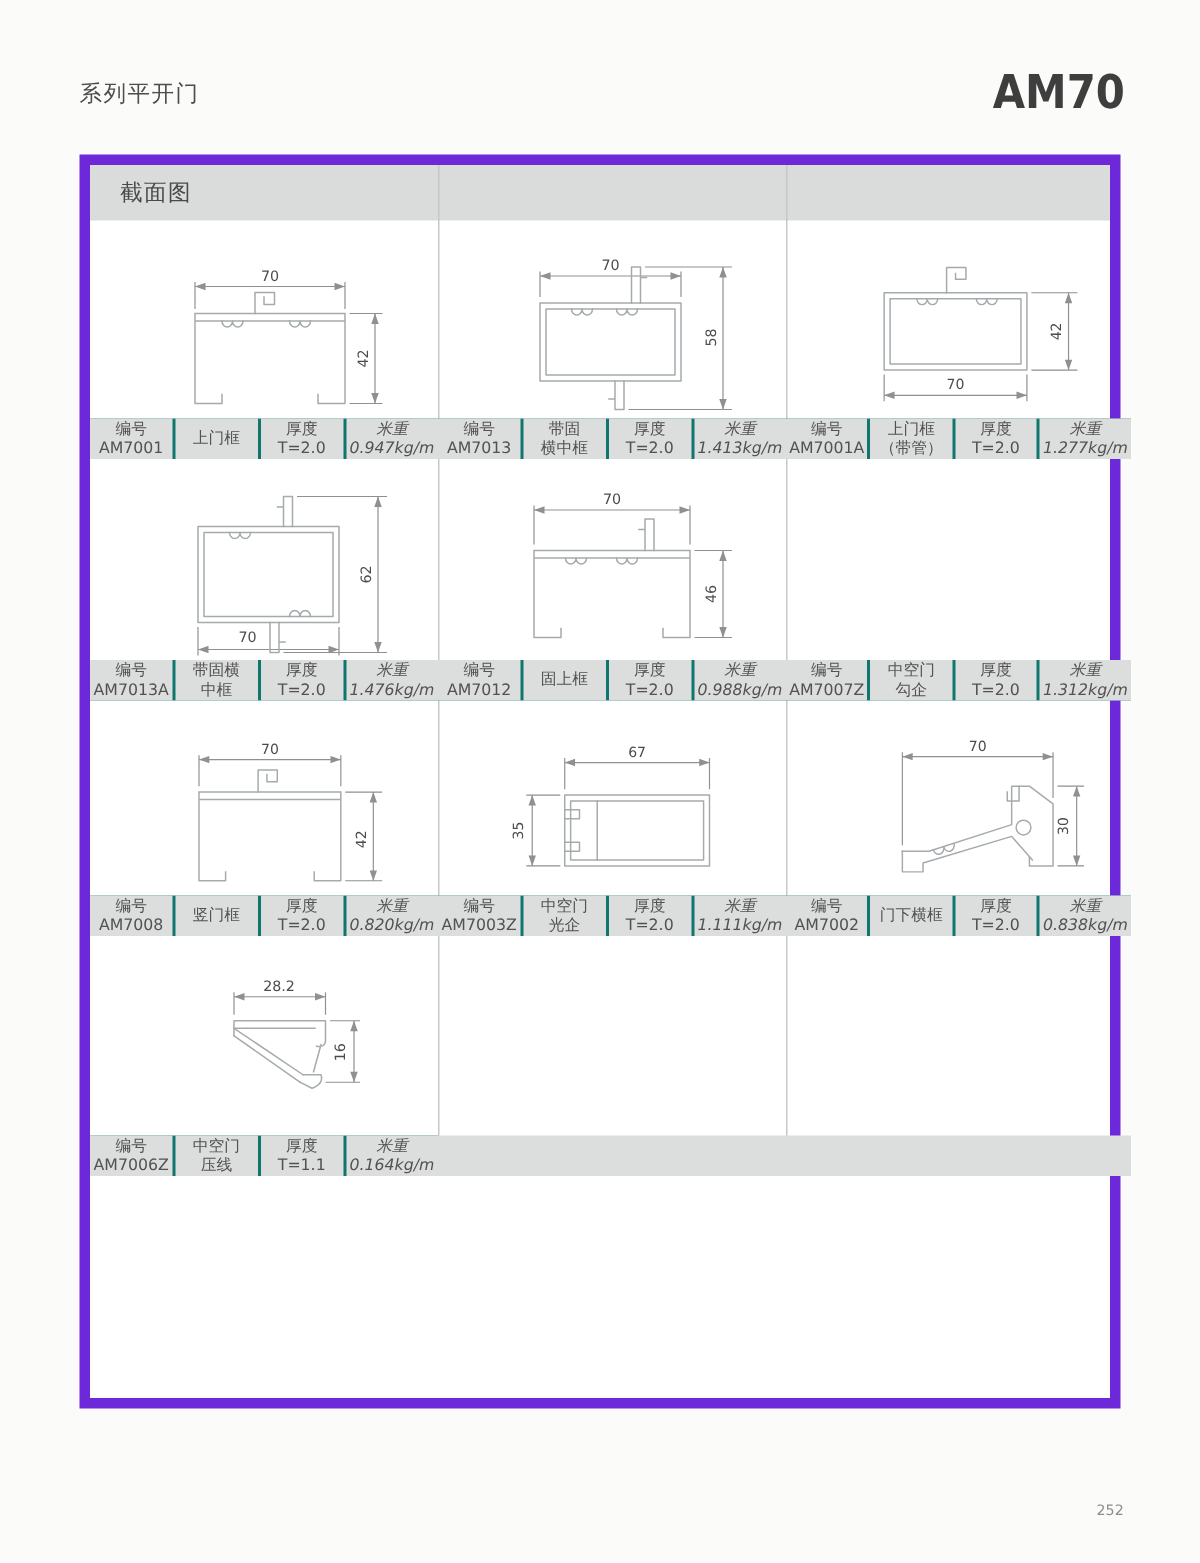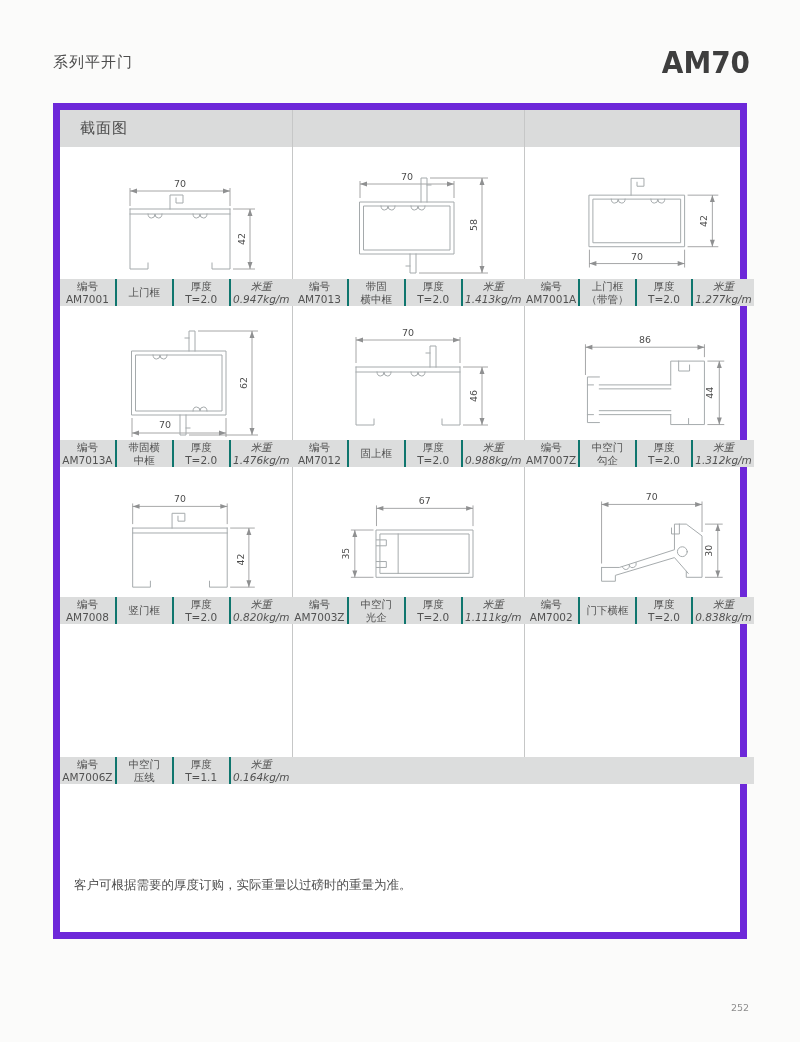--- a/index.html
+++ b/index.html
@@ -241,39 +241,20 @@
           <span>T=2.0</span>
         </div>
       <div class="bc wide">
           <span>米重</span>
           <span>0.988kg/m</span>
         </div>
     </div>
   </div>
 
   <div class="cell" style="left:464px;top:196px;width:230px;height:161px">
-    <div class="draw" style="height:134px">
-      <svg viewBox="0 0 232 132" preserveAspectRatio="xMidYMid meet">
-        <defs>
-            <marker id="m5" markerWidth="9" markerHeight="6" refX="7.5" refY="3" orient="auto-start-reverse" markerUnits="userSpaceOnUse">
-              <path d="M0.5,0.5 L7.5,3 L0.5,5.5 z" fill="#8f9091"></path>
-            </marker>
-          </defs>
-        <path class="d" d="M62,68 V37 M182,50 V37"></path>
-        <line class="d" x1="62" y1="40" x2="182" y2="40" marker-start="url(#m5)" marker-end="url(#m5)"></line>
-        <text class="t" x="122" y="36" text-anchor="middle">86</text>
-        <path class="d" d="M185,54 H202 M185,118 H202"></path>
-        <line class="d" x1="197" y1="54" x2="197" y2="118" marker-start="url(#m5)" marker-end="url(#m5)"></line>
-        <text class="t" text-anchor="middle" transform="translate(191 86) rotate(-90)">44</text>
-        <path class="p" d="M76,70 H64 V116 H76 M64,78 H70 M64,108 H70"></path>
-        <path class="p" d="M76,78 H148 M76,82 H148 M76,104 H148 M76,108 H148"></path>
-        <path class="p" d="M148,78 V54 H182 V118 H166 V112 M148,108 V118 H166"></path>
-        <path class="p" d="M156,54 V64 H167 V58"></path>
-      </svg>
-    </div>
     <div class="band" style="top:134px">
       <div class="bc">
           <span>编号</span>
           <span>AM7007Z</span>
         </div>
       <div class="bc">
           <span>中空门</span>
           <span>勾企</span>
         </div>
       <div class="bc">
@@ -399,20 +380,40 @@
           <span>T=2.0</span>
         </div>
       <div class="bc wide">
           <span>米重</span>
           <span>0.838kg/m</span>
         </div>
     </div>
   </div>
 
   <div class="cell" style="left:0;top:514px;width:232px;height:160px">
+    <div class="draw" style="height:133px">
+      <svg viewBox="0 0 232 132" preserveAspectRatio="xMidYMid meet">
+        <defs>
+            <marker id="m9" markerWidth="9" markerHeight="6" refX="7.5" refY="3" orient="auto-start-reverse" markerUnits="userSpaceOnUse">
+              <path d="M0.5,0.5 L7.5,3 L0.5,5.5 z" fill="#8f9091"></path>
+            </marker>
+          </defs>
+        <path class="d" d="M96,52 V37 M157,52 V37"></path>
+        <line class="d" x1="96" y1="40" x2="157" y2="40" marker-start="url(#m9)" marker-end="url(#m9)"></line>
+        <text class="t" x="126" y="36" text-anchor="middle">28.2</text>
+        <path class="d" d="M160,56 H180 M157,97 H180"></path>
+        <line class="d" x1="176" y1="56" x2="176" y2="97" marker-start="url(#m9)" marker-end="url(#m9)"></line>
+        <text class="t" text-anchor="middle" transform="translate(170 77) rotate(-90)">16</text>
+        <path class="p" d="M96,66 V56 H157 V69 Q157,74 151,73"></path>
+        <path class="p" d="M96,61 H150"></path>
+        <path class="p" d="M96,61 L142,92 M96,66 L140,97"></path>
+        <path class="p" d="M142,92 H154 Q156,98 148,101 L140,97"></path>
+        <path class="p" d="M154,72 L149,90"></path>
+      </svg>
+    </div>
     <div class="band" style="top:133px">
       <div class="bc">
           <span>编号</span>
           <span>AM7006Z</span>
         </div>
       <div class="bc">
           <span>中空门</span>
           <span>压线</span>
         </div>
       <div class="bc">
@@ -423,17 +424,16 @@
           <span>米重</span>
           <span>0.164kg/m</span>
         </div>
     </div>
   </div>
 
   <div class="band-empty" style="left:232px;top:647px;width:232px"></div>
   <div class="band-empty" style="left:464px;top:647px;width:230px"></div>
 
   <div class="note">
-    <div>客户可根据需要的厚度订购，实际重量以过磅时的重量为准。</div>
   </div>
 </div>
 
 <div class="pagenum">252</div>
 
 </body></html>

